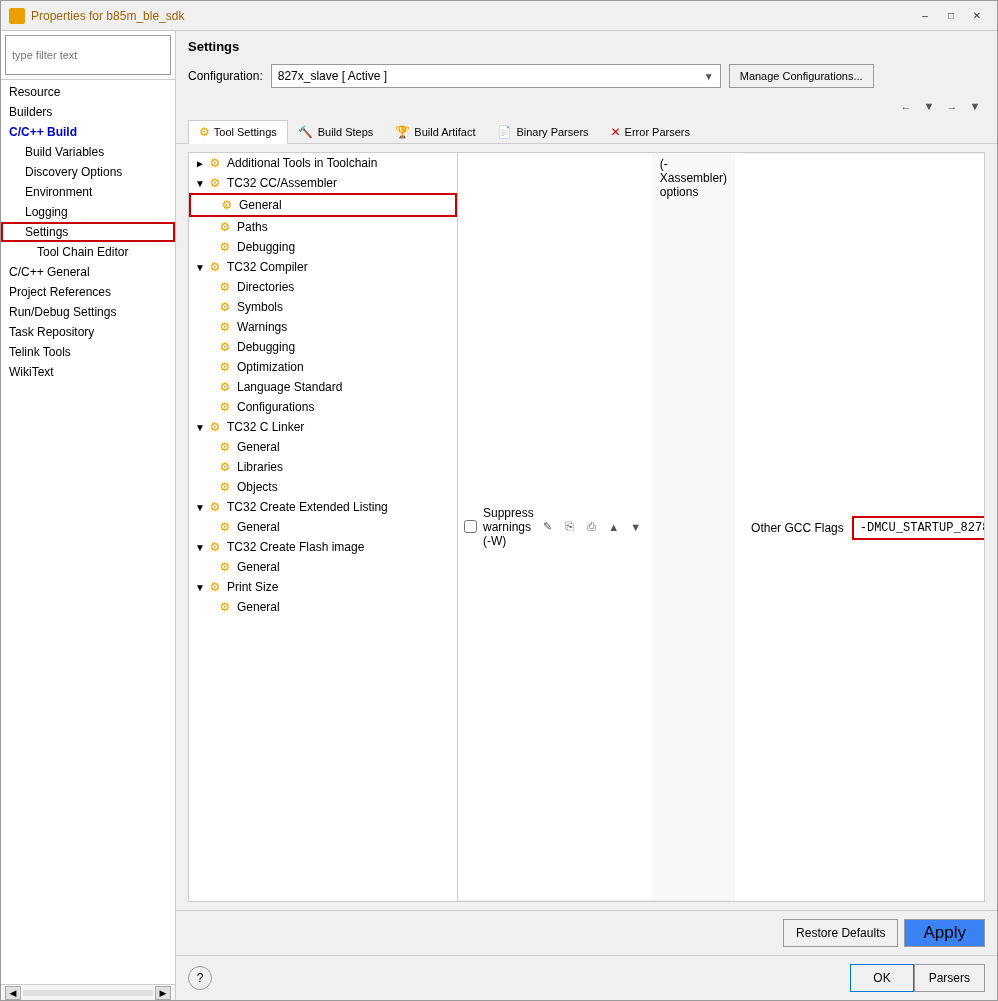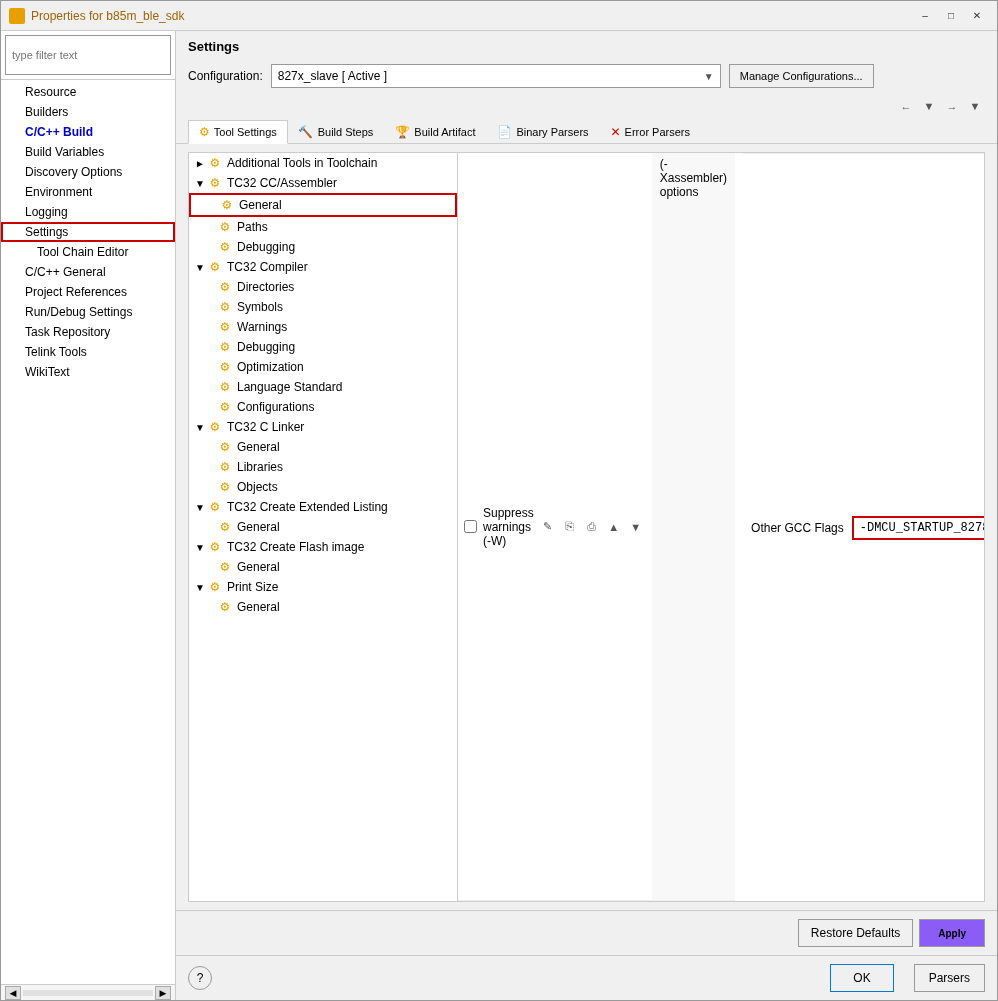--- a/index.html
+++ b/index.html
@@ -14,21 +14,21 @@
     .titlebar-btn { width: 24px; height: 20px; background: transparent; border: none; cursor: pointer; display: flex; align-items: center; justify-content: center; font-size: 10px; color: #333; }
 
     .main-content { display: flex; flex: 1; overflow: hidden; }
 
     
     .sidebar { width: 175px; background: #fff; border-right: 1px solid #ccc; display: flex; flex-direction: column; flex-shrink: 0; }
     .filter-box { padding: 4px; border-bottom: 1px solid #ccc; }
     .filter-input { width: 100%; height: 40px; border: 1px solid #999; padding: 2px 6px; font-size: 11px; color: #999; }
 
     .sidebar-tree { flex: 1; overflow-y: auto; padding: 2px 0; }
-    .sidebar-item { padding: 3px 24px; cursor: pointer; white-space: nowrap; font-size: 12px; color: #000; display: flex; align-items: center; }
+    .sidebar-item { padding: 3px 8px; cursor: pointer; white-space: nowrap; font-size: 12px; color: #000; display: flex; align-items: center; }
     .sidebar-item.highlighted { border: 2px solid #cc0000; background: #fff; padding: 1px 6px; }
     .sidebar-item-indent { padding-left: 24px; }
     .sidebar-item-indent2 { padding-left: 36px; }
 
     .sidebar-scroll { height: 16px; border-top: 1px solid #ccc; display: flex; align-items: center; padding: 0 4px; background: #f5f5f5; }
     .scroll-left, .scroll-right { width: 16px; height: 14px; background: #e0e0e0; border: 1px solid #aaa; cursor: pointer; display: flex; align-items: center; justify-content: center; font-size: 9px; }
 
     
     .right-panel { flex: 1; display: flex; flex-direction: column; background: #f0f0f0; overflow: hidden; }
 
@@ -67,25 +67,25 @@
 
     .options-content { flex: 1; padding: 4px; overflow-y: auto; }
 
     .gcc-flags-row { display: flex; align-items: center; padding: 6px 8px; border-top: 1px solid #eee; gap: 8px; }
     .gcc-flags-label { font-size: 12px; white-space: nowrap; }
     .gcc-flags-input { flex: 1; height: 24px; border: 2px solid #cc0000; padding: 0 6px; font-size: 12px; font-family: 'Courier New', monospace; color: #000; background: #fff; }
 
     
     .bottom-bar { display: flex; justify-content: flex-end; padding: 8px 12px; gap: 6px; border-top: 1px solid #ccc; background: #f0f0f0; }
     .restore-btn { height: 28px; padding: 0 12px; background: #f0f0f0; border: 1px solid #999; cursor: pointer; font-size: 12px; }
-    .apply-btn { height: 28px; padding: 0 18px; background: #8b5cf6; border: 1px solid #999; cursor: pointer; font-size: 10px; font-weight: bold; }
+    .apply-btn { height: 28px; padding: 0 18px; background: #3b82f6; border: 1px solid #999; cursor: pointer; font-size: 17px; font-weight: normal; }
 
     .dialog-bottom { display: flex; justify-content: space-between; align-items: center; padding: 8px 12px; border-top: 1px solid #ccc; background: #f0f0f0; }
     .dialog-help { width: 24px; height: 24px; border: 1px solid #999; border-radius: 50%; display: flex; align-items: center; justify-content: center; font-size: 12px; cursor: pointer; background: #f0f0f0; }
-    .dialog-btns { display: flex; gap: 20px; }
+    .dialog-btns { display: flex; gap: 0; }
     .ok-btn { height: 28px; padding: 0 22px; background: #f0f0f0; border: 1px solid #0078d4; cursor: pointer; font-size: 12px; }
     .cancel-btn { height: 28px; padding: 0 14px; background: #f0f0f0; border: 1px solid #999; cursor: pointer; font-size: 12px; }
     .blue-icon { color: #4488cc; }
     .orange-icon { color: #e8a000; }
 
     
     ::-webkit-scrollbar { width: 8px; height: 8px; }
     ::-webkit-scrollbar-track { background: #f0f0f0; }
     ::-webkit-scrollbar-thumb { background: #aaa; border: 1px solid #999; }
   </style>

